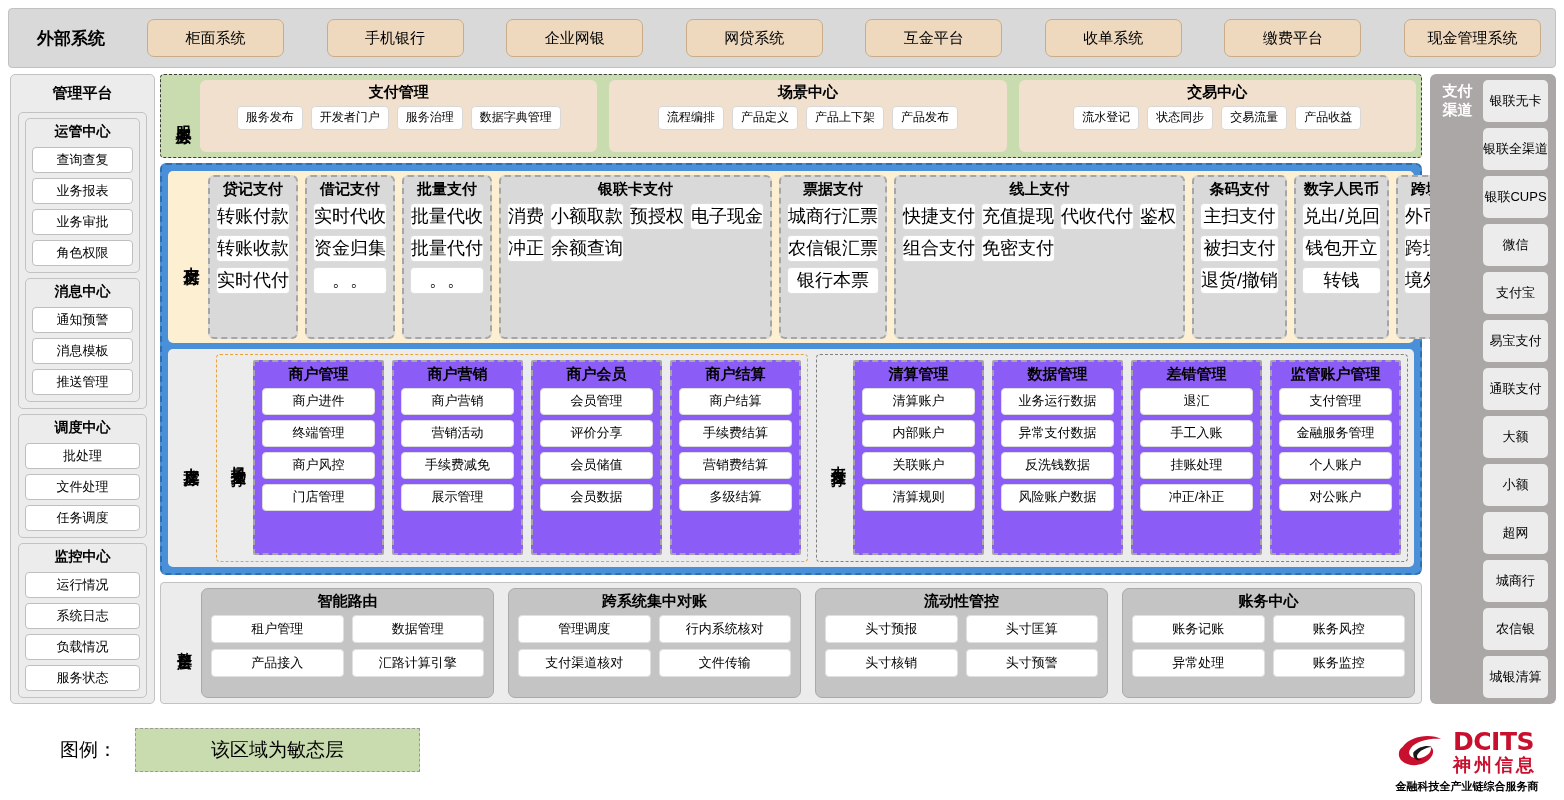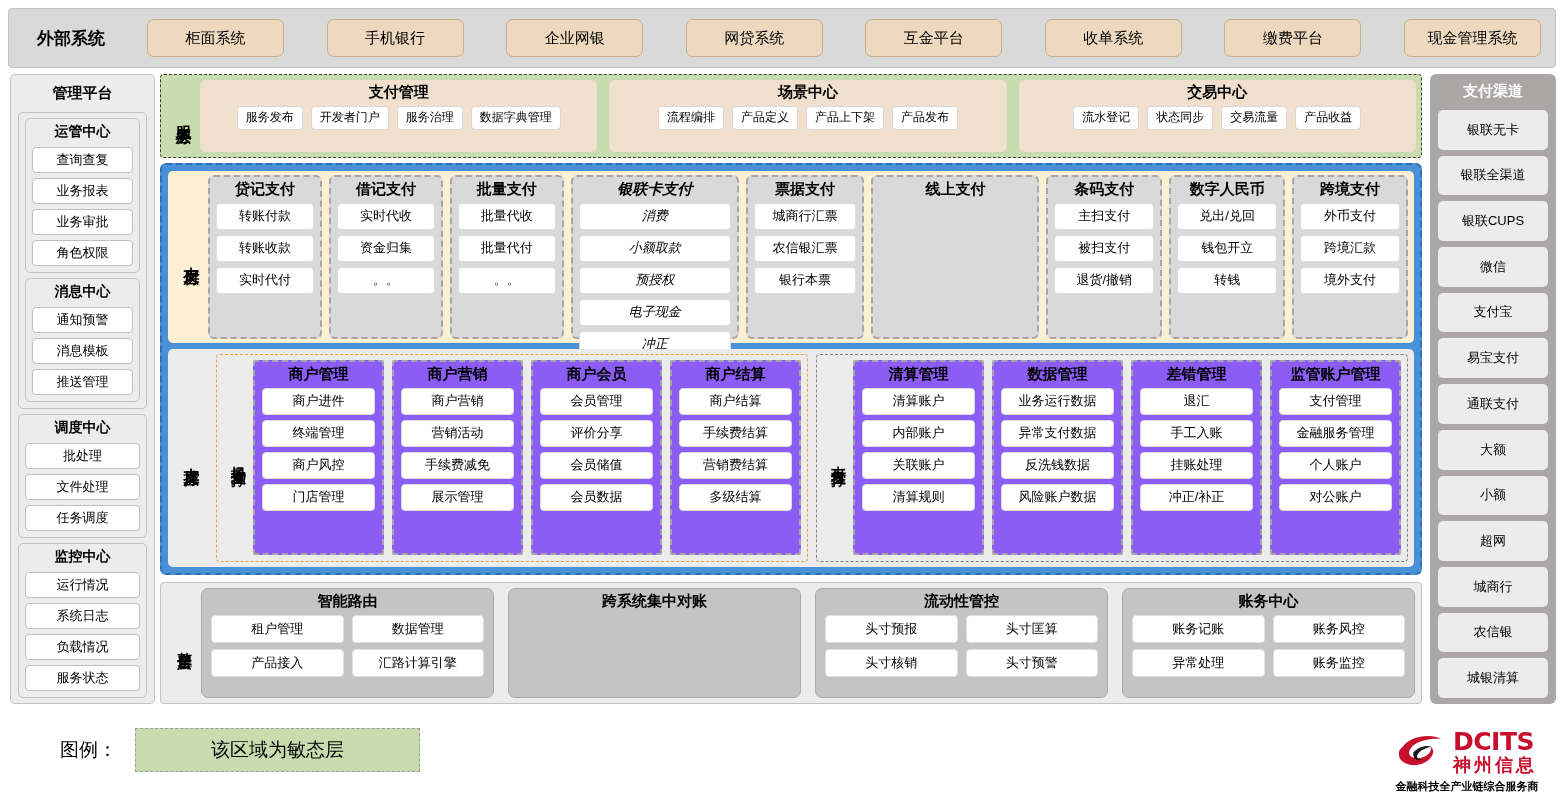--- a/index.html
+++ b/index.html
@@ -91,22 +91,22 @@
   }
   .pay-cols { display: flex; flex: 1; gap: 7px; }
   .pay-group {
     background: #d9d9d9; border: 2px dashed #a6a6a6; border-radius: 6px;
     padding: 3px 6px 6px;
     display: flex; flex-direction: column; align-items: center;
   }
   .pay-group-title { font-size: 15px; font-weight: bold; margin-bottom: 4px; white-space: nowrap;}
   .pay-items { display: grid; gap: 5px; width: 100%; }
   .pay-items.c1 { grid-template-columns: 1fr; }
-  .pay-items.c2 { grid-template-columns: 1fr; }
-  .pay-items .chip { height: 27px; border-color: #dcdcdc; font-size: 13px; }
+  .pay-items.c2 { grid-template-columns: 1fr 1fr 1fr 1fr; }
+  .pay-items .chip { height: 27px; border-color: #dcdcdc; font-size: 18px; }
 
   
   .sup-layer {
     flex: 1; background: #ececec; border-radius: 5px;
     display: flex; padding: 5px 6px; gap: 8px;
   }
   .sup-zone {
     flex: 1; border: 1px dashed #e8a33d; border-radius: 4px;
     display: flex; padding: 5px 6px 6px;
   }
@@ -141,21 +141,21 @@
   }
   .int-card-title { font-size: 15px; font-weight: bold; margin-bottom: 4px; }
   .int-items { display: grid; grid-template-columns: 1fr 1fr; gap: 6px 8px; width: 100%; }
   .int-items .chip { height: 28px; border-color: #e0e0e0; font-size: 13px; }
 
   
   .chan {
     position: absolute; left: 1430px; top: 74px; width: 126px; height: 630px;
     background: #aaa7a6; border-radius: 6px;
     padding: 6px 8px;
-    display: flex; flex-direction: column; gap: 6px;
+    display: flex; gap: 6px;
   }
   .chan-title { font-size: 15px; font-weight: bold; color: #ffffff; text-align: center; padding: 2px 0 3px; }
   .chan .chip { background: #ececec; border: none; border-radius: 5px; height: 30px; font-size: 13px; flex: 1 1 0;}
 
   
   .legend { position: absolute; left: 60px; top: 728px; display: flex; align-items: center; gap: 18px; }
   .legend-label { font-size: 19px; }
   .legend-box {
     width: 285px; height: 44px; display: flex; align-items: center; justify-content: center;
     font-size: 19px;
@@ -279,41 +279,49 @@
             </div>
           </div>
           <div class="pay-group" style="flex: 1 1 0px;">
             <div class="pay-group-title">批量支付</div>
             <div class="pay-items c1">
               <div class="chip">批量代收</div>
               <div class="chip">批量代付</div>
               <div class="chip">。。</div>
             </div>
           </div>
-          <div class="pay-group" style="flex: 1.55 1 0px; font-style: italic;">
+          <div class="pay-group" style="flex: 1.55 1 0px;">
             <div class="pay-group-title">银联卡支付</div>
             <div class="pay-items c2">
               <div class="chip">消费</div>
               <div class="chip">小额取款</div>
               <div class="chip">预授权</div>
               <div class="chip">电子现金</div>
               <div class="chip">冲正</div>
               <div class="chip">余额查询</div>
             </div>
           </div>
           <div class="pay-group" style="flex: 1.05 1 0px;">
             <div class="pay-group-title">票据支付</div>
             <div class="pay-items c1">
               <div class="chip">城商行汇票</div>
               <div class="chip">农信银汇票</div>
               <div class="chip">银行本票</div>
             </div>
           </div>
           <div class="pay-group" style="flex: 1.55 1 0px;">
             <div class="pay-group-title">线上支付</div>
+            <div class="pay-items c2">
+              <div class="chip">快捷支付</div>
+              <div class="chip">充值提现</div>
+              <div class="chip">代收代付</div>
+              <div class="chip">鉴权</div>
+              <div class="chip">组合支付</div>
+              <div class="chip">免密支付</div>
+            </div>
           </div>
           <div class="pay-group" style="flex: 1.02 1 0px;">
             <div class="pay-group-title">条码支付</div>
             <div class="pay-items c1">
               <div class="chip">主扫支付</div>
               <div class="chip">被扫支付</div>
               <div class="chip">退货/撤销</div>
             </div>
           </div>
           <div class="pay-group" style="flex: 1.02 1 0px;">
@@ -432,20 +440,26 @@
           <div class="int-card-title">智能路由</div>
           <div class="int-items">
             <div class="chip">租户管理</div>
             <div class="chip">数据管理</div>
             <div class="chip">产品接入</div>
             <div class="chip">汇路计算引擎</div>
           </div>
         </div>
         <div class="int-card">
           <div class="int-card-title">跨系统集中对账</div>
+          <div class="int-items">
+            <div class="chip">管理调度</div>
+            <div class="chip">行内系统核对</div>
+            <div class="chip">支付渠道核对</div>
+            <div class="chip">文件传输</div>
+          </div>
         </div>
         <div class="int-card">
           <div class="int-card-title">流动性管控</div>
           <div class="int-items">
             <div class="chip">头寸预报</div>
             <div class="chip">头寸匡算</div>
             <div class="chip">头寸核销</div>
             <div class="chip">头寸预警</div>
           </div>
         </div>

